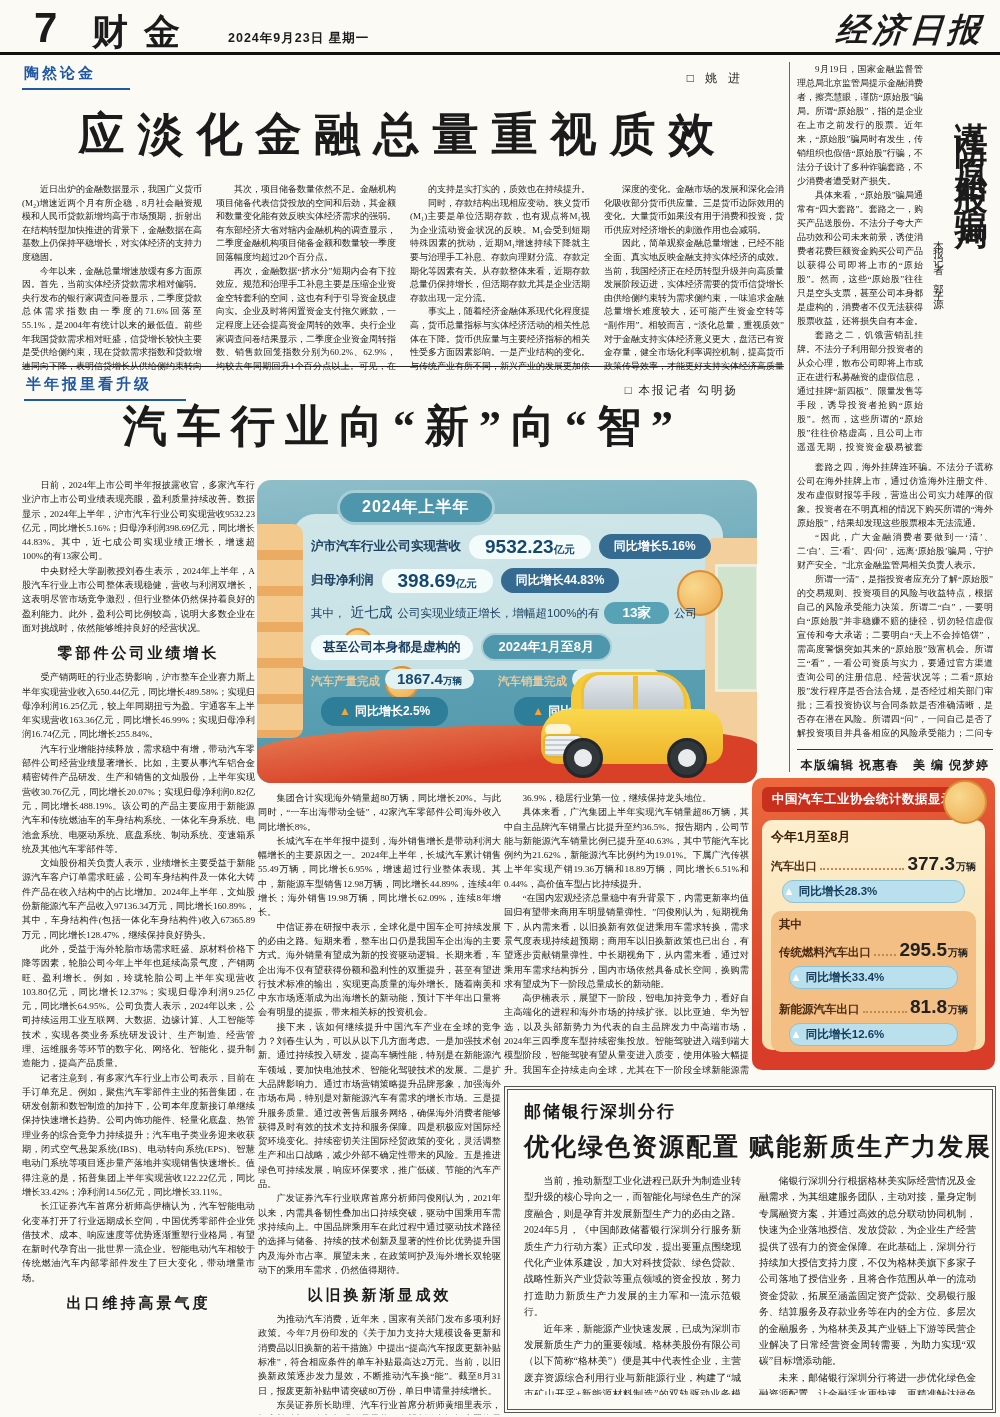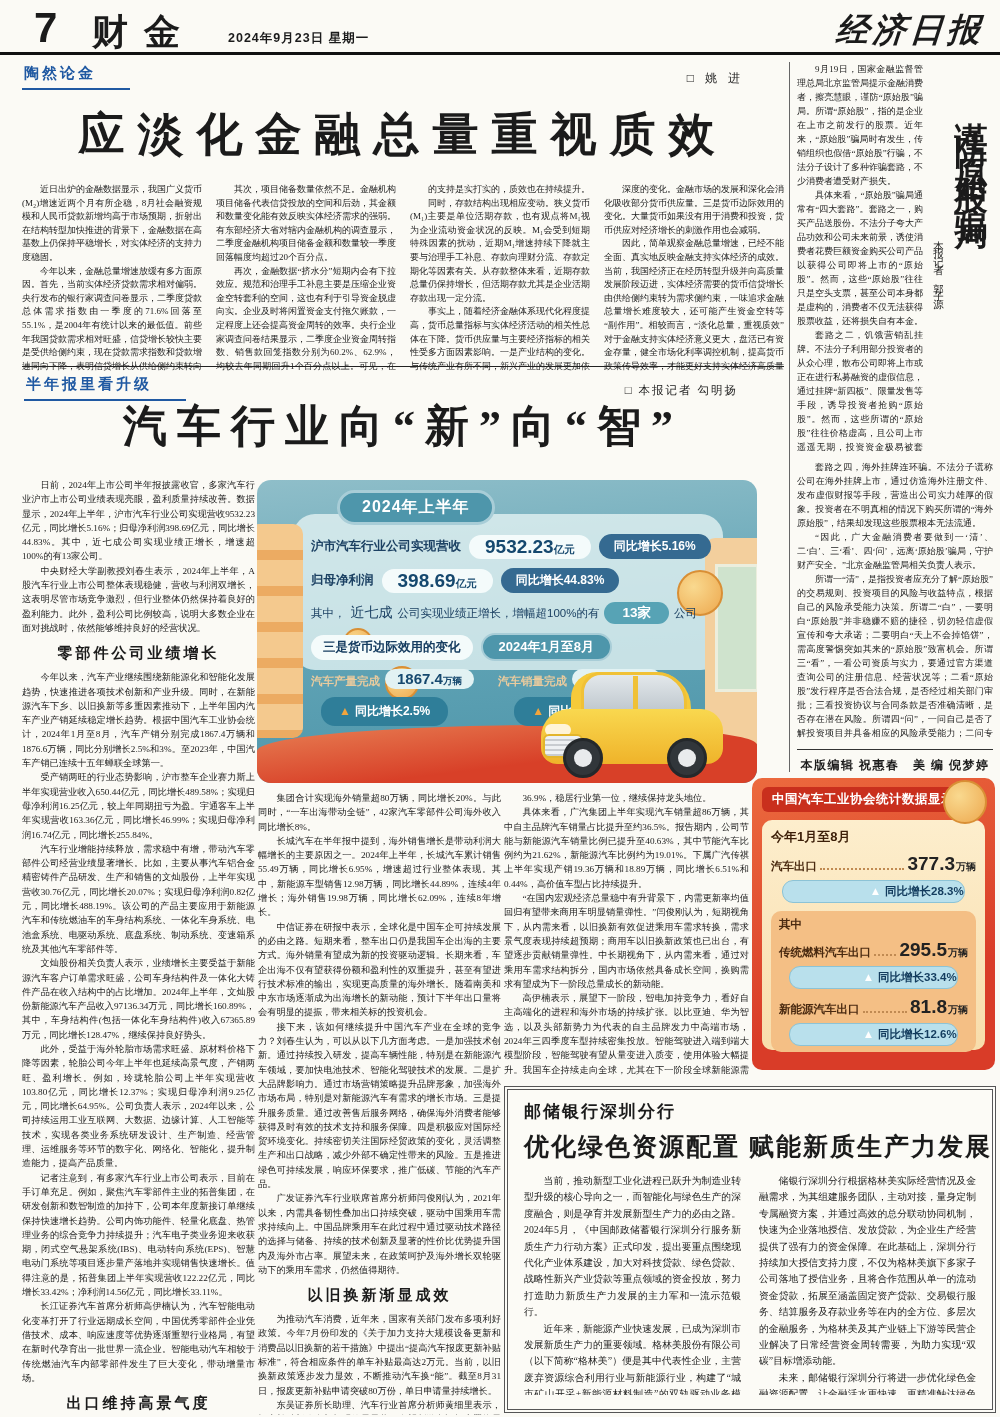--- a/index.html
+++ b/index.html
@@ -101,21 +101,21 @@
   .ep-title{display:inline-block;background:#c92f1d;color:#fff;font:bold 12.5px "Liberation Sans",sans-serif;
             padding:4px 10px;border-radius:6px;letter-spacing:.5px;}
   .ep-body{margin-top:8px;background:linear-gradient(#fdeecd,#f8ddab);border-radius:10px;padding:8px 9px;
            height:230px;box-sizing:border-box;}
   .ep-period{font:bold 13px "Liberation Sans",sans-serif;color:#3c1f08;}
   .ep-row{display:flex;align-items:baseline;margin-top:7px;}
   .ep-label{font:bold 11.5px "Liberation Sans",sans-serif;color:#4a2a10;white-space:nowrap;}
   .ep-dots{flex:1;border-bottom:2px dotted #c08a52;margin:0 3px 4px;}
   .ep-val{font:bold 19px "Liberation Sans",sans-serif;color:#222;}
   .ep-unit{font:bold 10px "Liberation Sans",sans-serif;color:#222;margin-left:1px;}
-  .ep-pill{margin:5px auto 0;width:88%;background:#b9e0ec;border:1px solid #8cc3d6;border-radius:11px;text-align:right;
+  .ep-pill{margin:5px auto 0;width:88%;background:#b9e0ec;border:1px solid #8cc3d6;border-radius:11px;text-align:left;
            padding:3px 0;font:bold 11.5px "Liberation Sans",sans-serif;color:#133c5e;}
   .tri-w{color:#fff;margin-right:4px;}
   .ep-sub{margin-top:8px;background:#f4bf85;border-radius:10px;padding:6px 8px;}
   .ep-among{font:bold 11.5px "Liberation Sans",sans-serif;color:#4a2a10;}
   
   .ad{position:absolute;left:504px;top:1086px;width:492px;height:327px;border:4px double #555;box-sizing:border-box;
       padding:10px 16px 8px;background:#fcfbf6;}
   .ad-kicker{font:bold 17px "Liberation Sans",sans-serif;letter-spacing:2px;}
   .ad-headline{text-align:center;font:900 25px "Liberation Sans",sans-serif;letter-spacing:2px;margin-top:7px;white-space:nowrap;}
   .ad-cols{display:flex;gap:18px;margin-top:10px;height:222px;overflow:hidden;}
@@ -164,21 +164,20 @@
   <span class="auto-byline">□ 本报记者 勾明扬</span>
   <div class="auto-headline">汽车行业向“新”向“智”</div>
 
   <div class="auto-col jtext" id="auto-col1">
     <div>
         <p class="para">日前，2024年上市公司半年报披露收官，多家汽车行业沪市上市公司业绩表现亮眼，盈利质量持续改善。数据显示，2024年上半年，沪市汽车行业公司实现营收9532.23亿元，同比增长5.16%；归母净利润398.69亿元，同比增长44.83%。其中，近七成公司实现业绩正增长，增速超100%的有13家公司。</p>
         <p class="para">中央财经大学副教授刘春生表示，2024年上半年，A股汽车行业上市公司整体表现稳健，营收与利润双增长，这表明尽管市场竞争激烈，但行业整体仍然保持着良好的盈利能力。此外，盈利公司比例较高，说明大多数企业在面对挑战时，依然能够维持良好的经营状况。</p>
       </div>
     <h3 class="subhead">零部件公司业绩增长</h3>
     <div>
-        <p class="para">今年以来，汽车产业继续围绕新能源化和智能化发展趋势，快速推进各项技术创新和产业升级。同时，在新能源汽车下乡、以旧换新等多重因素推动下，上半年国内汽车产业产销延续稳定增长趋势。根据中国汽车工业协会统计，2024年1月至8月，汽车产销分别完成1867.4万辆和1876.6万辆，同比分别增长2.5%和3%。至2023年，中国汽车产销已连续十五年蝉联全球第一。</p>
         <p class="para">受产销两旺的行业态势影响，沪市整车企业赛力斯上半年实现营业收入650.44亿元，同比增长489.58%；实现归母净利润16.25亿元，较上年同期扭亏为盈。宇通客车上半年实现营收163.36亿元，同比增长46.99%；实现归母净利润16.74亿元，同比增长255.84%。</p>
         <p class="para">汽车行业增能持续释放，需求稳中有增，带动汽车零部件公司经营业绩显著增长。比如，主要从事汽车铝合金精密铸件产品研发、生产和销售的文灿股份，上半年实现营收30.76亿元，同比增长20.07%；实现归母净利润0.82亿元，同比增长488.19%。该公司的产品主要应用于新能源汽车和传统燃油车的车身结构系统、一体化车身系统、电池盒系统、电驱动系统、底盘系统、制动系统、变速箱系统及其他汽车零部件等。</p>
         <p class="para">文灿股份相关负责人表示，业绩增长主要受益于新能源汽车客户订单需求旺盛，公司车身结构件及一体化大铸件产品在收入结构中的占比增加。2024年上半年，文灿股份新能源汽车产品收入97136.34万元，同比增长160.89%，其中，车身结构件(包括一体化车身结构件)收入67365.89万元，同比增长128.47%，继续保持良好势头。</p>
         <p class="para">此外，受益于海外轮胎市场需求旺盛、原材料价格下降等因素，轮胎公司今年上半年也延续高景气度，产销两旺、盈利增长。例如，玲珑轮胎公司上半年实现营收103.80亿元，同比增长12.37%；实现归母净利润9.25亿元，同比增长64.95%。公司负责人表示，2024年以来，公司持续运用工业互联网、大数据、边缘计算、人工智能等技术，实现各类业务系统研发设计、生产制造、经营管理、运维服务等环节的数字化、网络化、智能化，提升制造能力，提高产品质量。</p>
         <p class="para">记者注意到，有多家汽车行业上市公司表示，目前在手订单充足。例如，聚焦汽车零部件主业的拓普集团，在研发创新和数智制造的加持下，公司本年度新接订单继续保持快速增长趋势。公司内饰功能件、轻量化底盘、热管理业务的综合竞争力持续提升；汽车电子类业务迎来收获期，闭式空气悬架系统(IBS)、电动转向系统(EPS)、智慧电动门系统等项目逐步量产落地并实现销售快速增长。值得注意的是，拓普集团上半年实现营收122.22亿元，同比增长33.42%；净利润14.56亿元，同比增长33.11%。</p>
         <p class="para">长江证券汽车首席分析师高伊楠认为，汽车智能电动化变革打开了行业远期成长空间，中国优秀零部件企业凭借技术、成本、响应速度等优势逐渐重塑行业格局，有望在新时代孕育出一批世界一流企业。智能电动汽车相较于传统燃油汽车内部零部件发生了巨大变化，带动增量市场。</p>
       </div>
     <h3 class="subhead">出口维持高景气度</h3>
 
   </div>
@@ -212,21 +211,21 @@
         <span class="ig-gpill">同比增长44.83%</span>
       </div>
       <div class="ig-mid">
         <span>其中，</span>
           <span class="seven">近七成</span>
           <span>公司实现业绩正增长，增幅超100%的有</span>
         <span class="ig-badge">13家</span>
         <span>公司</span>
       </div>
       <div class="ig-srow">
-        <span class="ig-spill1">三是货币边际效用的变化</span>
+        <span class="ig-spill1">甚至公司本身都是虚构的</span>
         <span class="ig-spill2">2024年1月至8月</span>
       </div>
       <div class="ig-stats">
         <span class="ig-stat">
           <span class="ig-slabel">汽车产量完成</span>
           <span class="ig-spv">
               <span class="ig-snum">1867.4</span>
               <span class="ig-sunit">万辆</span>
             </span>
         </span>

